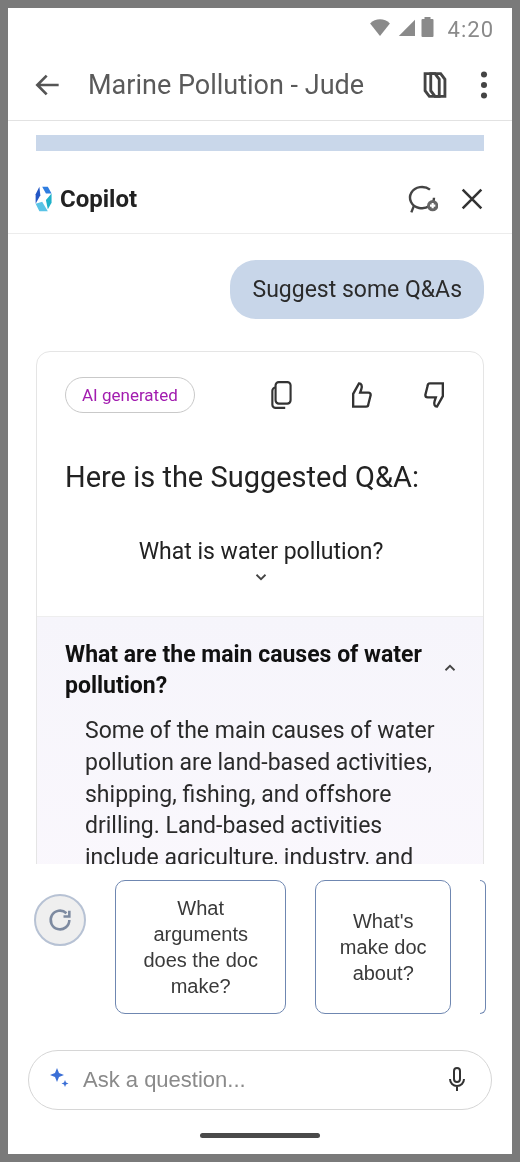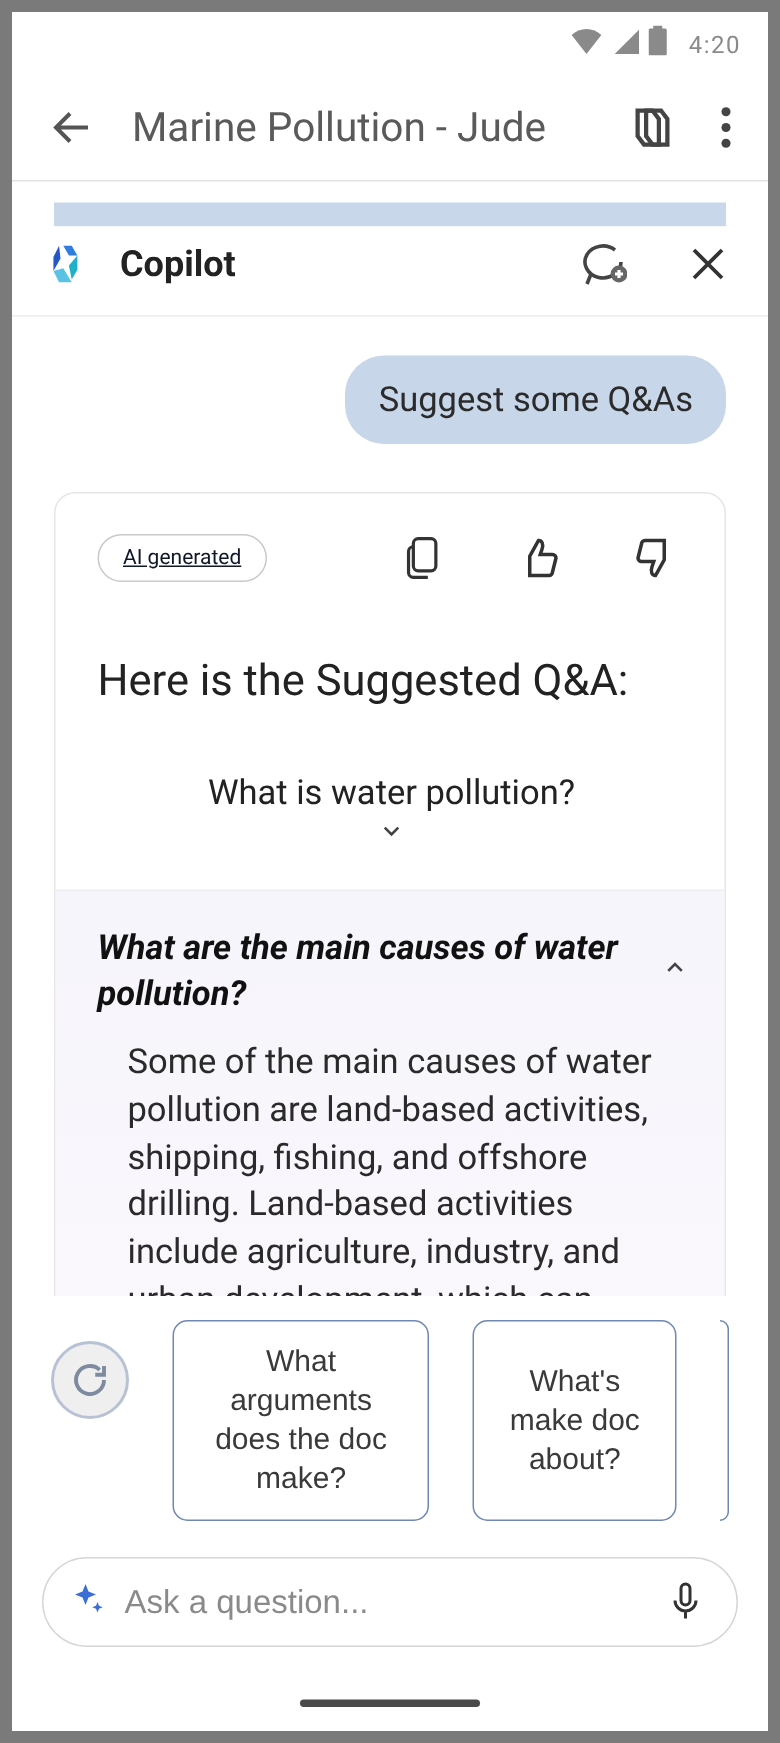--- a/index.html
+++ b/index.html
@@ -1,73 +1,73 @@
 <!DOCTYPE html>
 <html><head>
 <meta charset="utf-8">
 <style>
   * { box-sizing: border-box; margin: 0; padding: 0; }
   html, body { width: 520px; height: 1162px; font-family: -apple-system, "Segoe UI", Roboto, sans-serif; }
   body { border: 8px solid #7a7a7a; background: #fff; position: relative; overflow: hidden; }
 
   
   .statusbar { height: 42px; display: flex; justify-content: flex-end; align-items: center; padding: 0 18px; gap: 6px; color: #8a8a8a; }
-  .statusbar .time { font-size: 16px; margin-left: 8px; letter-spacing: 1px; }
+  .statusbar .time { font-size: 22px; margin-left: 8px; letter-spacing: 1px; }
   .statusbar svg { fill: #8a8a8a; }
 
   
   .appheader { height: 70px; display: flex; align-items: center; padding: 0 20px; gap: 20px; }
   .appheader .title { flex: 1; font-size: 27px; color: #5a5a5a; white-space: nowrap; overflow: hidden; }
   .iconbtn { background: none; border: none; padding: 4px; cursor: pointer; display: flex; align-items: center; justify-content: center; }
 
   
   .divider { height: 1px; background: #e2e2e2; }
   .bluestrip { margin: 14px 28px 0 28px; height: 16px; background: #c9d7ea; }
 
   
-  .cpheader { display: flex; align-items: center; padding: 5px 22px 14px 22px; gap: 20px; border-bottom: 1px solid #ececec; background:#fff; }
+  .cpheader { display: flex; align-items: center; padding: 28px 22px 14px 22px; gap: 0; border-bottom: 1px solid #ececec; background:#fff; }
   .cplogo { width: 30px; height: 30px; }
   .cptitle { font-size: 24px; font-weight: 700; color: #222; flex: 1; }
 
   
   .chat { padding: 26px 28px 0 28px; }
   .userbubble { float: right; background: #c8d6e9; color: #2b2b2b; font-size: 23px; padding: 16px 22px; border-radius: 26px; }
   .clearfix::after { content:""; display:block; clear:both; }
 
   
   .card { margin: 32px 28px 0 28px; border: 1px solid #e5e5e5; border-radius: 14px; padding: 24px 0 0 0; overflow: hidden; }
   .cardtop { display: flex; align-items: center; padding: 0 28px; }
-  .aibadge { border: 1px solid #c9c9c9; border-radius: 999px; padding: 7px 16px; font-size: 14px; color: #0f172a; text-decoration: underline; }
+  .aibadge { border: 1px solid #c9c9c9; border-radius: 999px; padding: 7px 16px; font-size: 17px; color: #a21caf; }
   .cardtop .spacer { flex: 1; }
   .cardtop .iconbtn { margin-left: 42px; }
 
   .cardintro { padding: 46px 28px 14px 28px; font-size: 29px; color: #222; }
 
   .qitem { border-top: 1px solid #eee; padding: 24px 26px 24px 28px; display: flex; align-items: center; font-size: 23px; color: #222; flex-direction: column; }
   .qitem .qtext { flex: 1; }
   .qitem.first { border-top: none; padding-top: 30px; }
 
   .qopen { border-top: 1px solid #eee; background: linear-gradient(180deg, #f6f5fb, #fbf8fd); padding: 22px 24px 0 28px; }
-  .qopen .qrow { display:flex; align-items:center;font-style:italic; }
+  .qopen .qrow { display:flex; align-items:center; }
   .qopen .qtitle { font-size: 23px; font-weight: 700; color: #111; flex:1; line-height: 1.35; }
   .qopen .answer { padding: 14px 6px 0 20px; font-size: 23px; line-height: 1.38; color: #2a2a2a; max-height: 254px; overflow: hidden; }
 
   
   .fade { position: absolute; left:8px; right:8px; bottom: 246px; height: 24px; background: linear-gradient(180deg, rgba(255,255,255,0), #fff); pointer-events:none; }
 
   
   .suggestrow { position: absolute; left: 8px; right: 8px; bottom: 140px; background: #fff; padding: 16px 18px 0 18px; display: flex; align-items: stretch; gap: 29px; }
   .refresh { width: 52px; height: 52px; border: 2px solid #b7c2d4; border-radius: 50%; display:flex; align-items:center; justify-content:center; flex-shrink: 0; margin-top: 14px; }
   .chip { border: 1.5px solid #6f87b1; border-radius: 10px; padding: 14px 16px; font-size: 20px; color: #3a3a3a; background:#fff; line-height: 1.3; }
   .chip.wide { flex: 1.15; }
   .chip.narrow { flex: 0.85; }
   .chip.ghost { width: 6px; flex: 0 0 6px; padding: 0; border-left: none; border-radius: 0 10px 10px 0; }
 
   
-  .askwrap { position: absolute; left: 20px; right: 20px; bottom: 56px; background: #fff; }
+  .askwrap { position: absolute; left: 20px; right: 20px; bottom: 44px; background: #fff; }
   .askbar { border: 1px solid #d6d6d6; border-radius: 30px; height: 60px; display: flex; align-items: center; padding: 0 18px; gap: 12px; }
   .askbar input { flex: 1; border: none; outline: none; font-size: 22px; color: #333; background: transparent; }
   .askbar input::placeholder { color: #8a8a8a; }
 
   
   .homebar { position: absolute; bottom: 16px; left: 50%; transform: translateX(-50%); width: 120px; height: 5px; background: #4a4a4a; border-radius: 3px; }
 
   .chev { width: 18px; height: 18px; }
 </style>
 </head>

